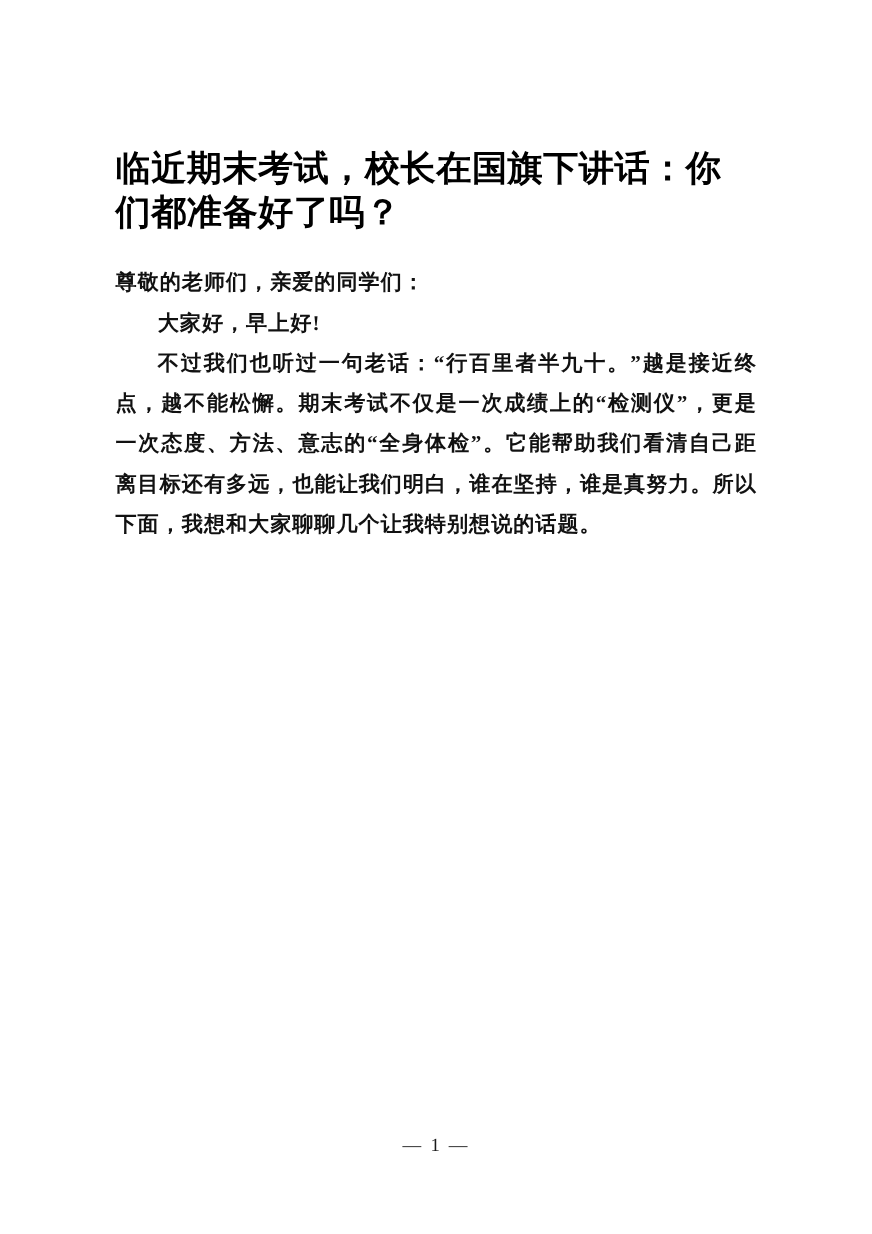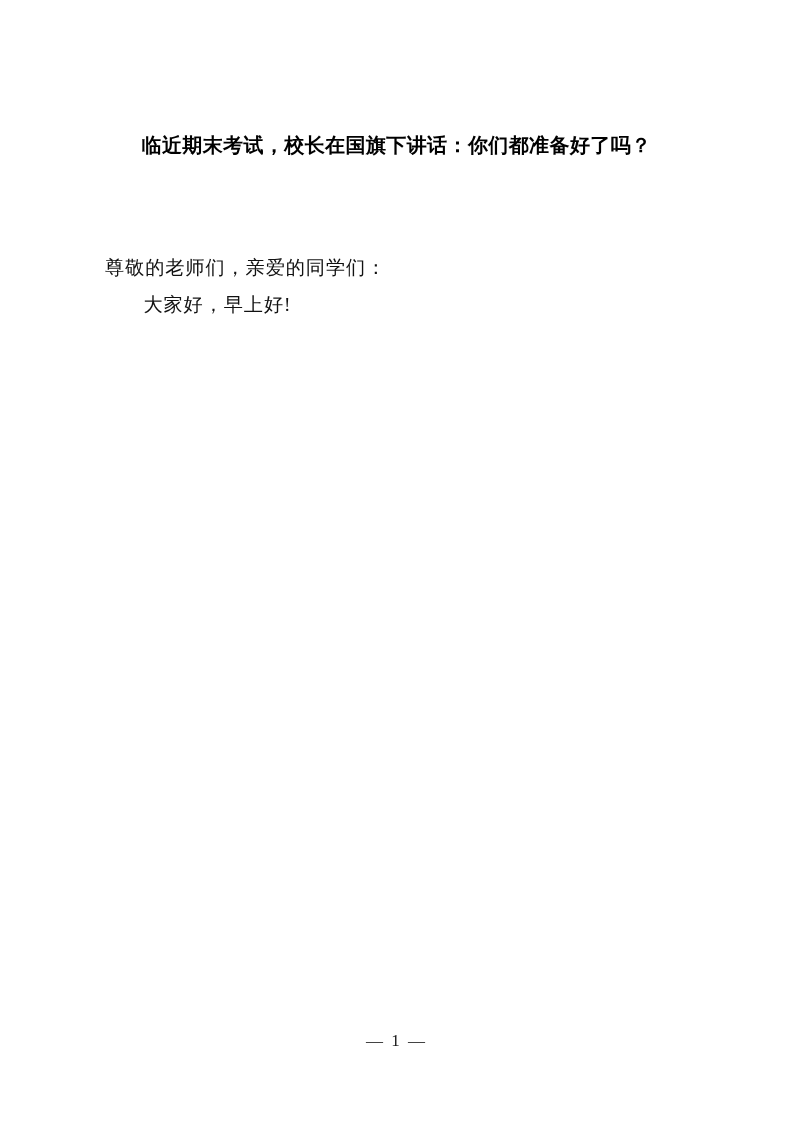--- a/index.html
+++ b/index.html
@@ -21,34 +21,34 @@
     height: 1122px;
     box-sizing: border-box;
     background: #ffffff;
   }
 
   .doc-title {
     position: absolute;
     left: 105px;
     top: 112px;
     width: 583px;
-    text-align: center;
     font-family: "Liberation Sans", "DejaVu Sans", sans-serif;
     font-weight: bold;
-    font-size: 20px;
+    font-size: 32px;
     line-height: 40px;
     letter-spacing: 0.4px;
     color: #000000;
   }
 
   .body-block {
     position: absolute;
     left: 105px;
-    top: 250px;
+    top: 240px;
     width: 583px;
+    font-weight: bold;
   }
 
   .para {
     font-family: "Liberation Serif", "DejaVu Serif", serif;
     font-size: 19.2px;
     line-height: 36.6px;
     color: #111111;
     text-align: justify;
     text-justify: inter-character;
     letter-spacing: 0.9px;
@@ -75,17 +75,18 @@
 </head>
 <body>
 
 <div class="page">
 
   <h1 class="doc-title">临近期末考试，校长在国旗下讲话：你们都准备好了吗？</h1>
 
   <div class="body-block">
     <p class="para">尊敬的老师们，亲爱的同学们：</p>
     <p class="para indent">大家好，早上好!</p>
+    <p class="para indent">不过我们也听过一句老话：“行百里者半九十。”越是接近终点，越不能松懈。期末考试不仅是一次成绩上的“检测仪”，更是一次态度、方法、意志的“全身体检”。它能帮助我们看清自己距离目标还有多远，也能让我们明白，谁在坚持，谁是真努力。所以下面，我想和大家聊聊几个让我特别想说的话题。</p>
   </div>
 
   <div class="page-footer">— 1 —</div>
 
 </div>
 
 </body></html>

